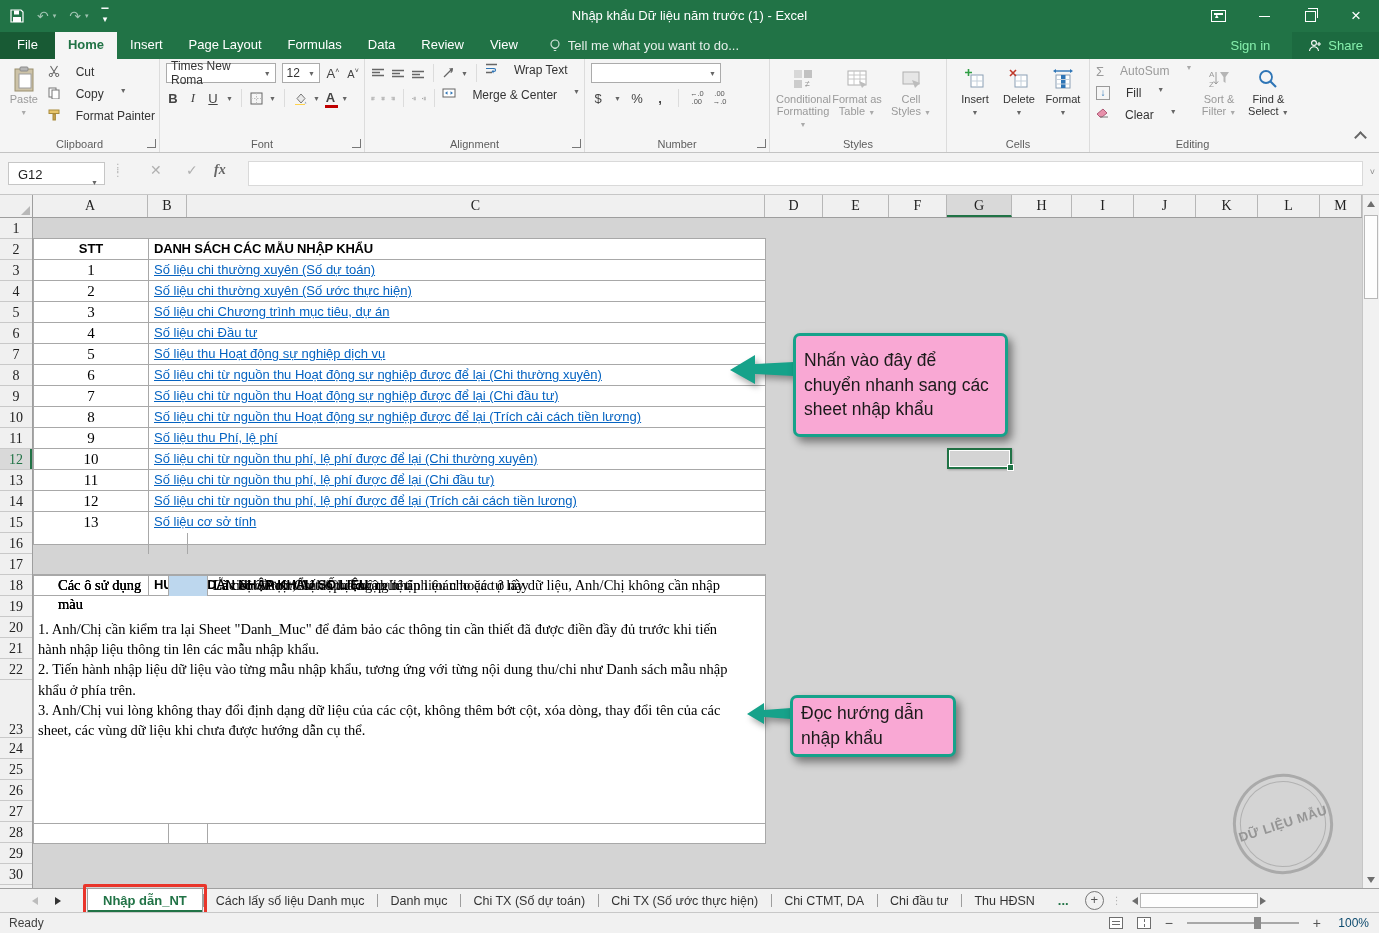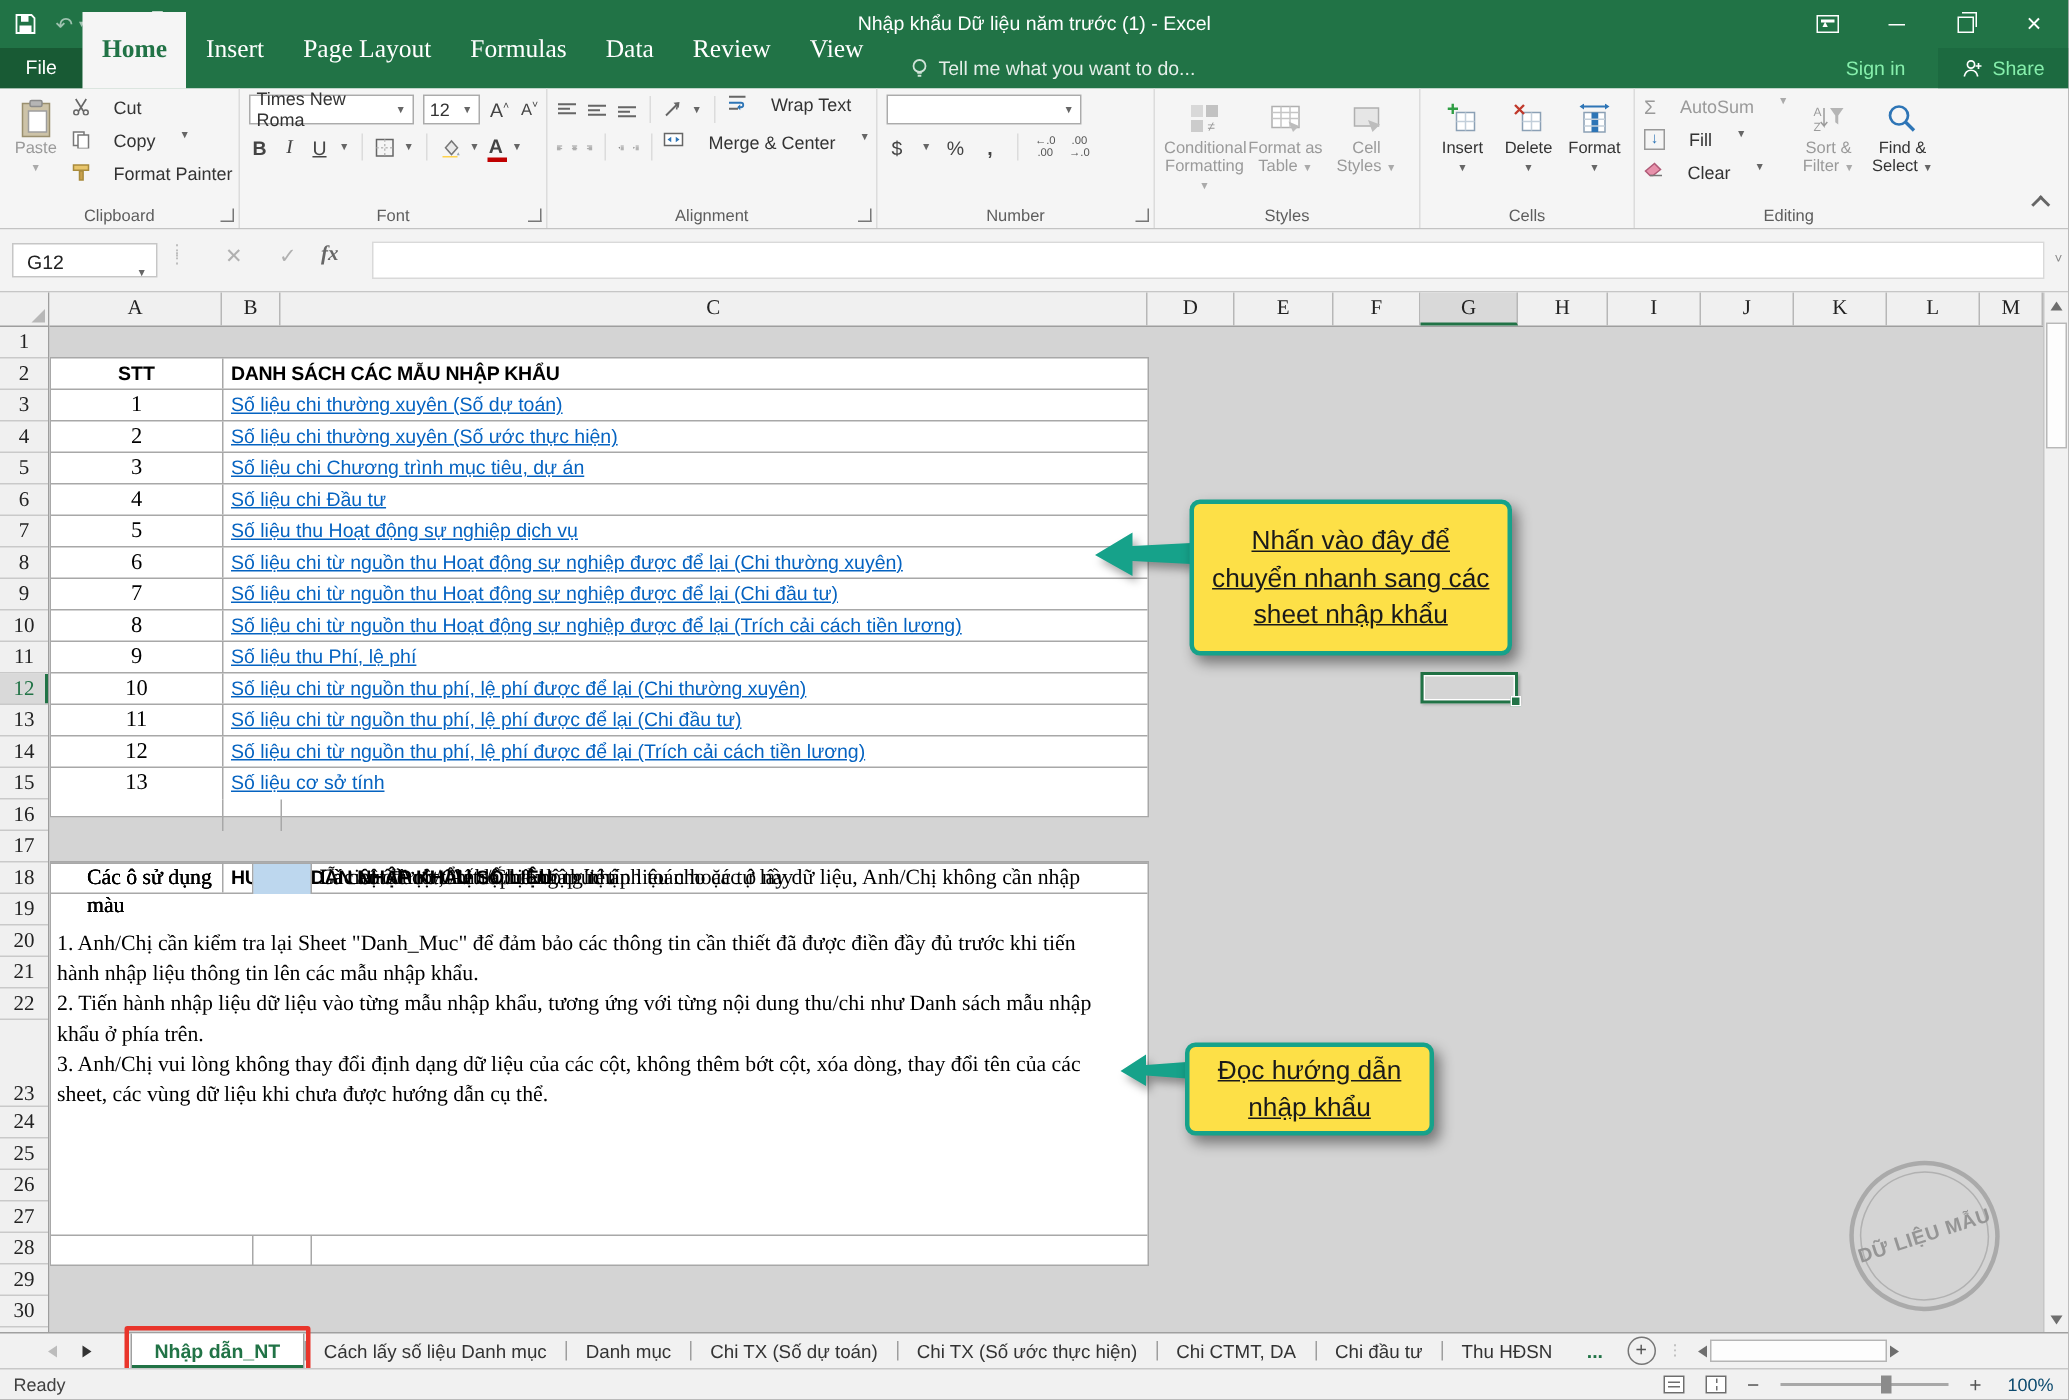--- a/index.html
+++ b/index.html
@@ -16,21 +16,21 @@
   .winbtn{width:46px;height:32px;display:flex;align-items:center;justify-content:center;color:#fff;font-size:15px;}
   .i-min{display:inline-block;width:11px;height:1px;background:#fff;}
   .i-restore{position:relative;width:9px;height:9px;border:1px solid #fff;background:#217346;}
   .i-restore::before{content:"";position:absolute;left:2px;top:-4px;width:9px;height:9px;border:1px solid #fff;border-bottom:none;border-left:none;}
   .i-ribopt{position:relative;width:13px;height:10px;border:1px solid #fff;}
   .i-ribopt::before{content:"";position:absolute;left:2px;top:2px;width:9px;height:2px;background:#fff;}
   .i-ribopt::after{content:"▴";position:absolute;left:3.5px;top:1px;font-size:7px;color:#fff;}
   
   .menubar{position:absolute;left:0;top:32px;width:100%;height:27px;background:#217346;display:flex;align-items:flex-end;}
   .filetab{height:27px;padding:0 17px;color:#fff;font-size:13px;line-height:26px;background:#185a34;}
-  .rtab{height:27px;padding:12px 13px;color:#fff;font-size:17px;line-height:26px;font-family:Liberation Serif, serif;}
+  .rtab{height:27px;padding:0 13px;color:#fff;font-size:13px;line-height:26px;}
   .rtab.active{background:#f5f5f5;color:#217346;font-weight:700;}
   .tellme{height:27px;display:flex;align-items:center;gap:7px;color:rgba(255,255,255,.88);font-size:13px;padding:0 14px;margin-left:4px;}
   .menuright{margin-left:auto;display:flex;align-items:center;height:27px;color:#86efac;font-size:13px;}
   .signin{padding:0 22px;}
   .sharebtn{display:flex;align-items:center;gap:6px;padding:0 16px;height:27px;background:#1c6a40;}
   
   .ribbon{position:absolute;left:0;top:59px;width:100%;height:93px;background:#f5f5f5;border-bottom:1px solid #c3c3c3;display:flex;}
   .rgroup{position:relative;height:100%;border-right:1px solid #dcdcdc;box-sizing:border-box;padding:3px 4px 16px 6px;}
   .glabel{position:absolute;bottom:2px;left:0;right:0;text-align:center;font-size:11px;color:#5d5d5d;}
   .launcher{position:absolute;bottom:4px;right:3px;width:8px;height:8px;border-left:1px solid #777;border-bottom:1px solid #777;transform:rotate(270deg);}
@@ -102,23 +102,23 @@
   .legrow{position:absolute;left:0;width:100%;height:21px;border-top:1px solid #a8a8a8;box-sizing:border-box;display:flex;
           font-family:Liberation Serif, serif;font-size:14.5px;line-height:19px;color:#000;padding-left:20px;}
   .legrow .la{width:115px;border-right:1px solid #a8a8a8;box-sizing:border-box;padding-left:4px;}
   .legrow .lb{width:39px;border-right:1px solid #a8a8a8;box-sizing:border-box;}
   .legrow .lc{flex:1;padding-left:5px;white-space:nowrap;overflow:hidden;}
   
   .selcell{position:absolute;left:914px;top:230px;width:65px;height:21px;border:2px solid #217346;
            box-shadow:inset 0 0 0 1px #fff, 1px 1px 2px rgba(0,0,0,.25);box-sizing:border-box;}
   .selcell::after{content:"";position:absolute;right:-4px;bottom:-4px;width:5px;height:5px;background:#217346;border:1px solid #fff;}
   
-  .callout{position:absolute;background:#fde047;border:3px solid #16a28a;border-radius:7px;
+  .callout{position:absolute;background:#f9a8d4;border:3px solid #16a28a;border-radius:7px;
            box-shadow:4px 5px 9px rgba(0,0,0,.45);display:flex;align-items:center;justify-content:center;
-           text-align:center;font-size:17.5px;line-height:1.42;color:#1a1a1a;box-sizing:border-box;padding:6px 8px;text-decoration:underline;}
+           text-align:left;font-size:17.5px;line-height:1.42;color:#1a1a1a;box-sizing:border-box;padding:6px 8px;}
   .co1{left:760px;top:115px;width:215px;height:104px;}
   .co2{left:757px;top:477px;width:166px;height:62px;}
   .coarrow{position:absolute;filter:drop-shadow(3px 4px 3px rgba(0,0,0,.35));}
   
   .stamp{position:absolute;left:1200px;top:556px;width:94px;height:94px;border:3px solid rgba(148,148,148,.65);
          border-radius:50%;transform:rotate(-18deg);display:flex;align-items:center;justify-content:center;
          text-align:center;color:rgba(138,138,138,.85);font-weight:700;font-size:13px;line-height:16px;letter-spacing:.5px;}
   .stamp::before{content:"";position:absolute;inset:4px;border:1px solid rgba(148,148,148,.55);border-radius:50%;}
   
   .sheetbar{position:absolute;left:0;top:888px;width:100%;height:24px;background:#f1f1f1;border-top:1px solid #a0a0a0;

